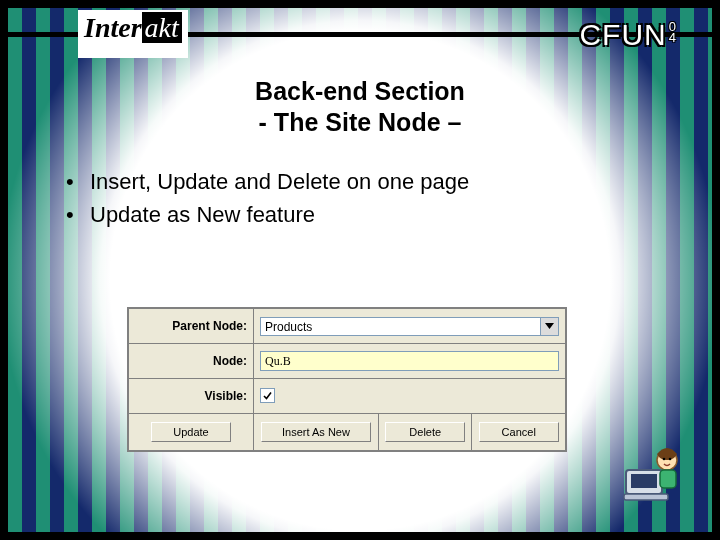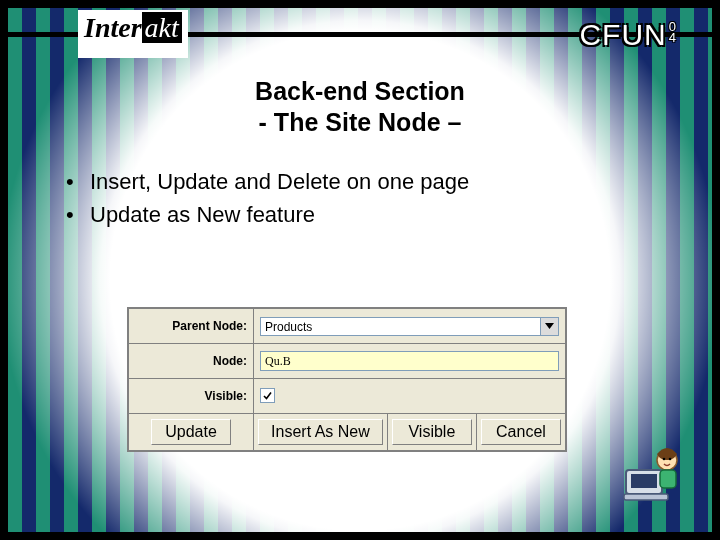--- a/index.html
+++ b/index.html
@@ -227,21 +227,21 @@
   .btnrow td {
     padding: 5px 4px;
     text-align: center;
     background: #ece9d8;
   }
   .xp-btn {
     display: inline-block;
     min-width: 80px;
     padding: 3px 12px;
     font-family: Tahoma, Arial, sans-serif;
-    font-size: 16px;
+    font-size: 11px;
     background: #ece9d8;
     border: 1px solid #808080;
     border-top-color: #fff;
     border-left-color: #fff;
     text-align: center;
     cursor: default;
     box-sizing: border-box;
   }
   
   .mascot {
@@ -315,21 +315,21 @@
             <span class="xp-check">
               <svg width="11" height="11" viewBox="0 0 11 11">
                     <polyline points="2,6 4.5,8.5 9,2.5" fill="none" stroke="#000" stroke-width="1.6"></polyline>
                   </svg>
             </span>
           </td>
         </tr>
         <tr class="btnrow">
           <td><span class="xp-btn">Update</span></td>
           <td><span class="xp-btn" style="min-width:110px">Insert As New</span></td>
-          <td><span class="xp-btn">Visible</span></td>
+          <td><span class="xp-btn">Delete</span></td>
           <td><span class="xp-btn">Cancel</span></td>
         </tr>
       </tbody>
         </table>
     </div>
 
     <div class="mascot">
       <svg viewBox="0 0 64 64" width="64" height="64">
         <rect x="6" y="30" width="36" height="24" rx="3" fill="#d7dfe8" stroke="#4a5a78" stroke-width="2"></rect>
         <rect x="11" y="34" width="26" height="14" fill="#2a3c66"></rect>

